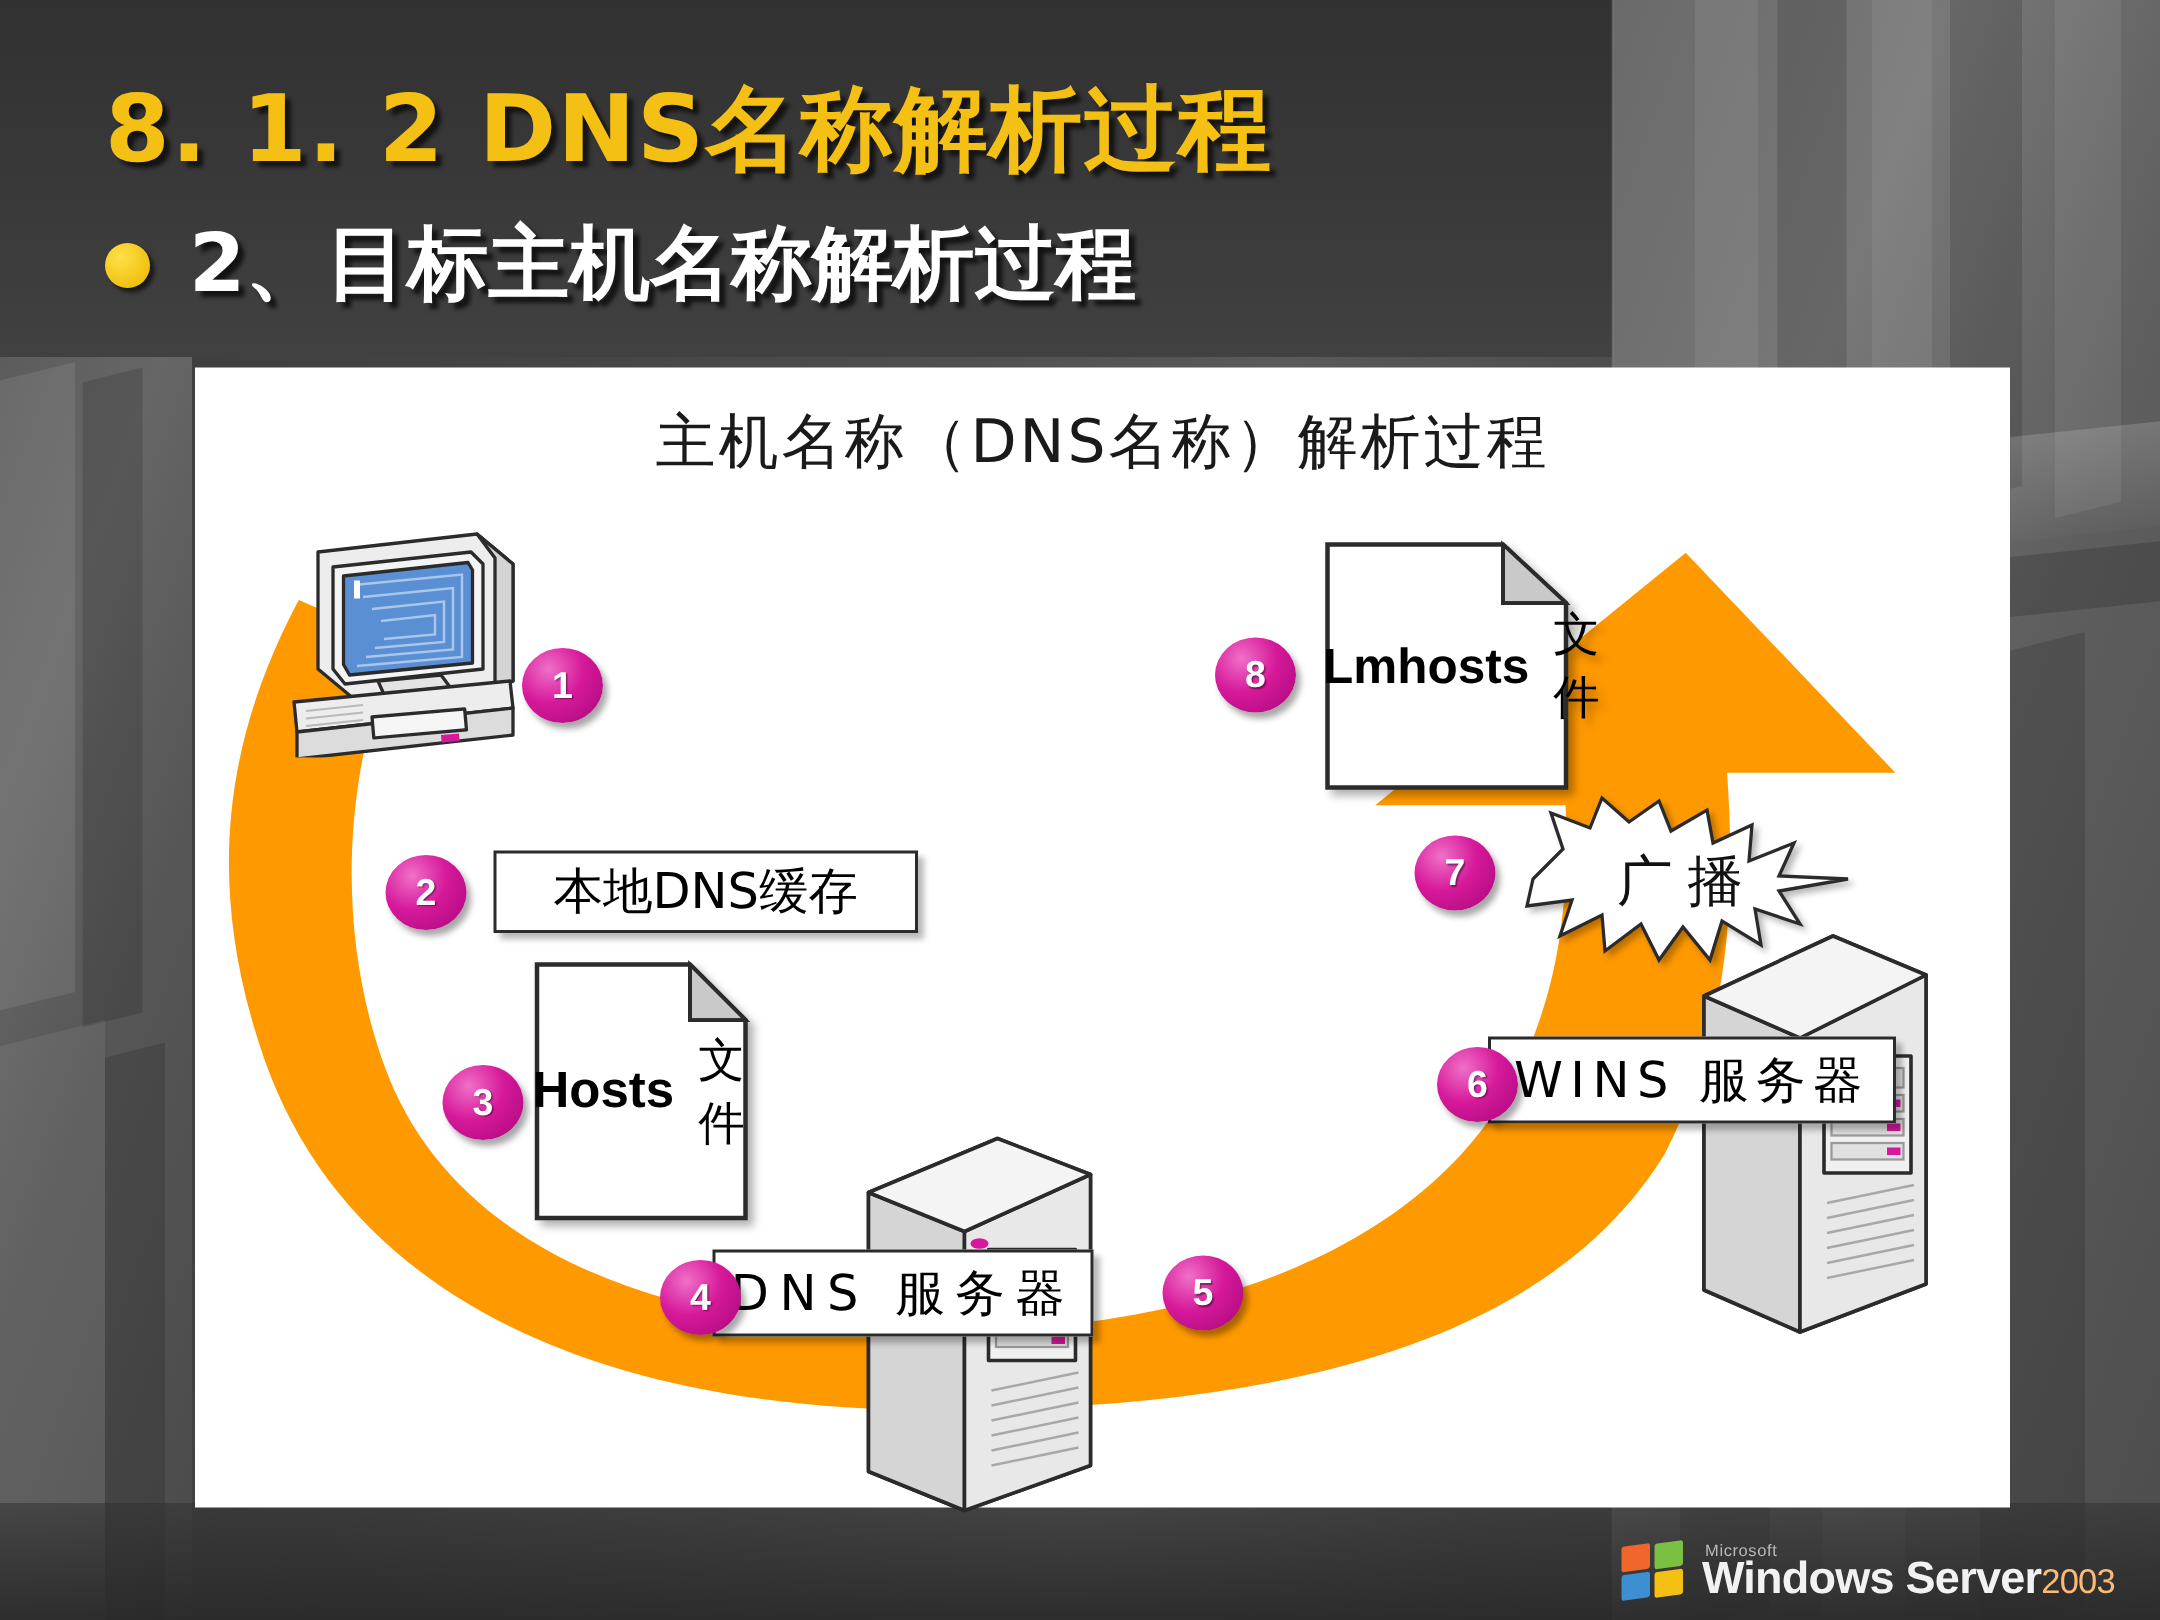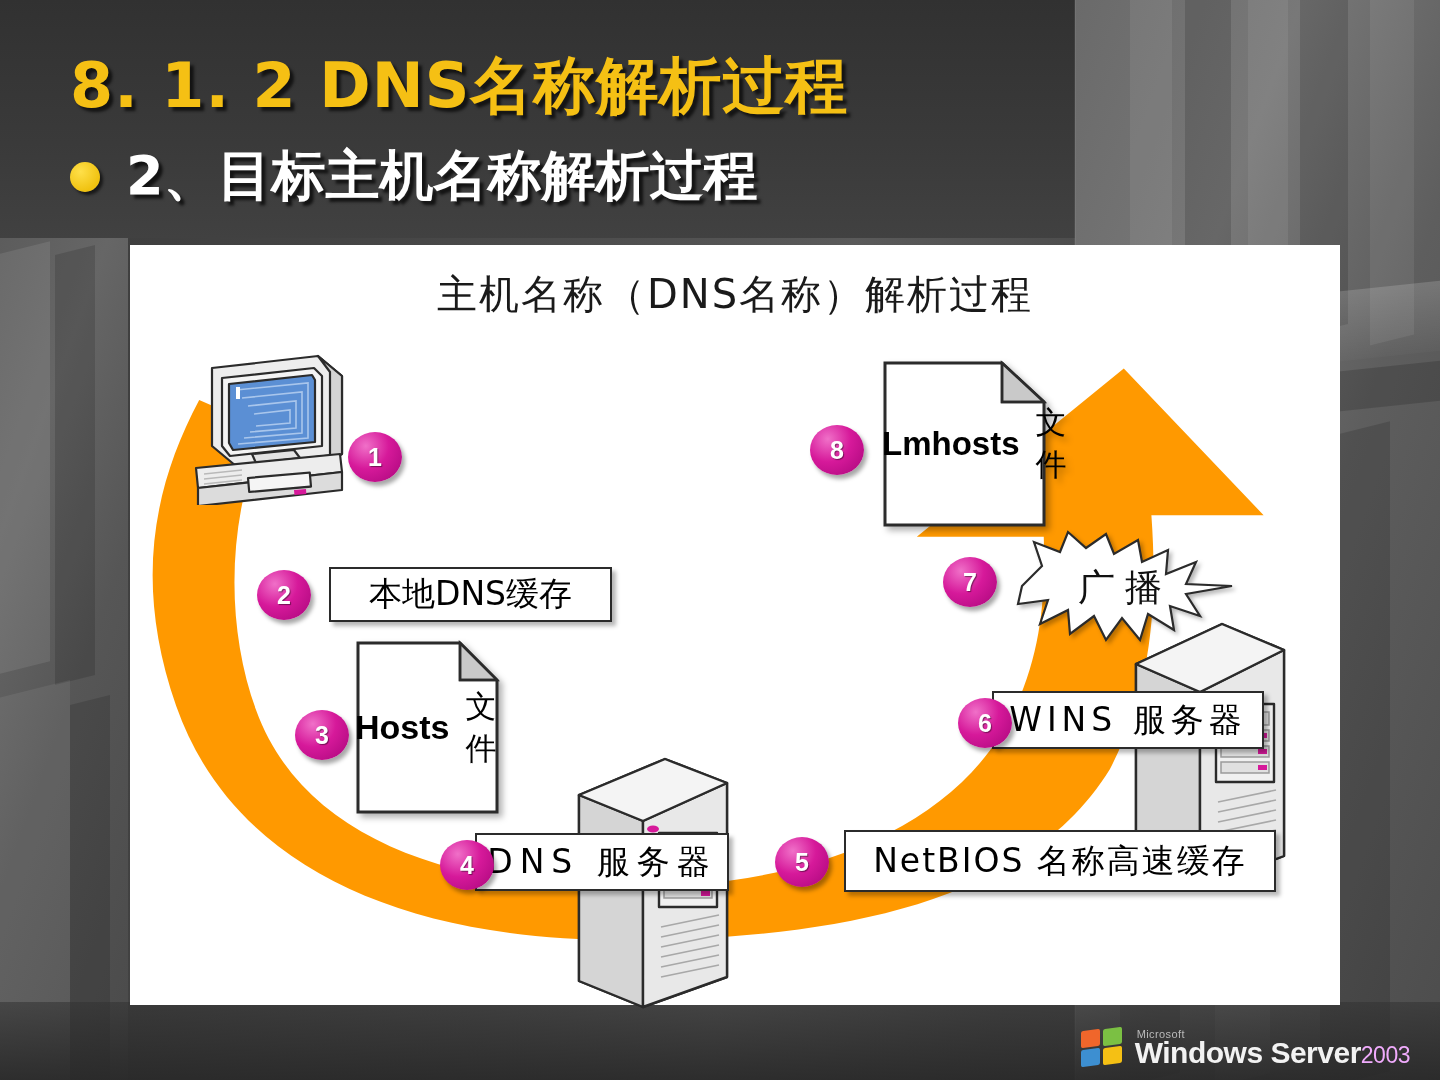--- a/index.html
+++ b/index.html
@@ -151,21 +151,21 @@
   #ws-logo .wordmark { position:relative; padding-top:6px; }
   #ws-logo .ms {
     position:absolute; top:-4px; left:2px;
     font-size:11px; color:#b9b9b9; letter-spacing:0.4px;
     font-family:"Liberation Sans",sans-serif;
   }
   #ws-logo .big {
     font-size:30px; font-weight:bold; color:#f2f2f2; letter-spacing:-0.5px;
     font-family:"Liberation Sans",sans-serif; line-height:1;
   }
-  #ws-logo .big .yr { font-weight:normal; font-size:23px; color:#f0abfc; }
+  #ws-logo .big .yr { font-weight:normal; font-size:23px; color:#fdba74; }
 </style>
 </head>
 <body>
 
 <div id="bg">
   <div class="base"></div>
   <div class="band-top"></div>
   <div class="pillar1"></div>
 
   <div class="slat" style="left:1130px; top:-30px; width:42px; height:330px;"></div>
@@ -309,23 +309,20 @@
           <path d="M88,222 L146,210"></path>
       </g>
     </svg>
   </div>
   <div class="badge" style="left:310px; top:595px;">4</div>
   <div class="callout" style="left:345px; top:588px; width:254px; height:58px; font-size:33px; letter-spacing:7px; z-index:5;">
     <span>DNS 服务器</span>
   </div>
 
   <div class="badge" style="left:645px; top:592px;">5</div>
-  <div class="callout" style="left:714px; top:585px; width:432px; height:62px; font-size:33px; letter-spacing:2px; z-index:5;">
-    <span>NetBIOS 名称高速缓存</span>
-  </div>
 
   <div class="clip" style="left:1000px; top:375px; width:160px; height:270px;">
     <svg viewBox="0 0 160 270" width="160" height="270">
       <g stroke="#2b2b2b" stroke-width="2.4" stroke-linejoin="round">
         <path d="M6,44 L92,4 L154,30 L154,236 L70,268 L6,240 Z" fill="#eaeaea"></path>
         <path d="M6,44 L70,72 L70,268 L6,240 Z" fill="#d5d5d5"></path>
         <path d="M70,72 L154,30 L154,236 L70,268 Z" fill="#e8e8e8"></path>
         <path d="M6,44 L92,4 L154,30 L70,72 Z" fill="#f4f4f4"></path>
         <rect x="86" y="84" width="58" height="78" fill="#f0f0f0"></rect>
       </g>

